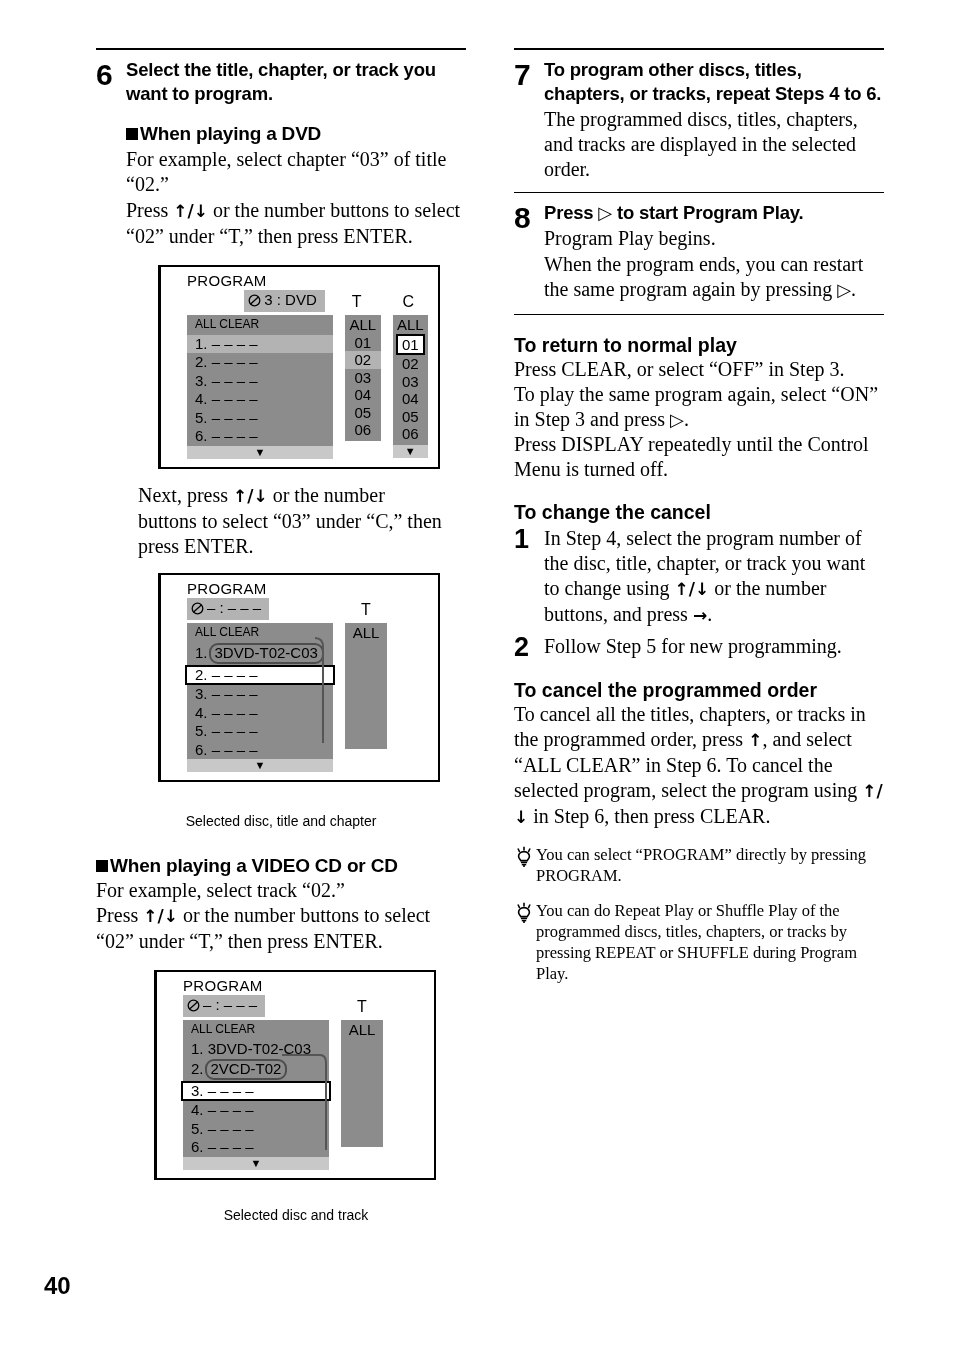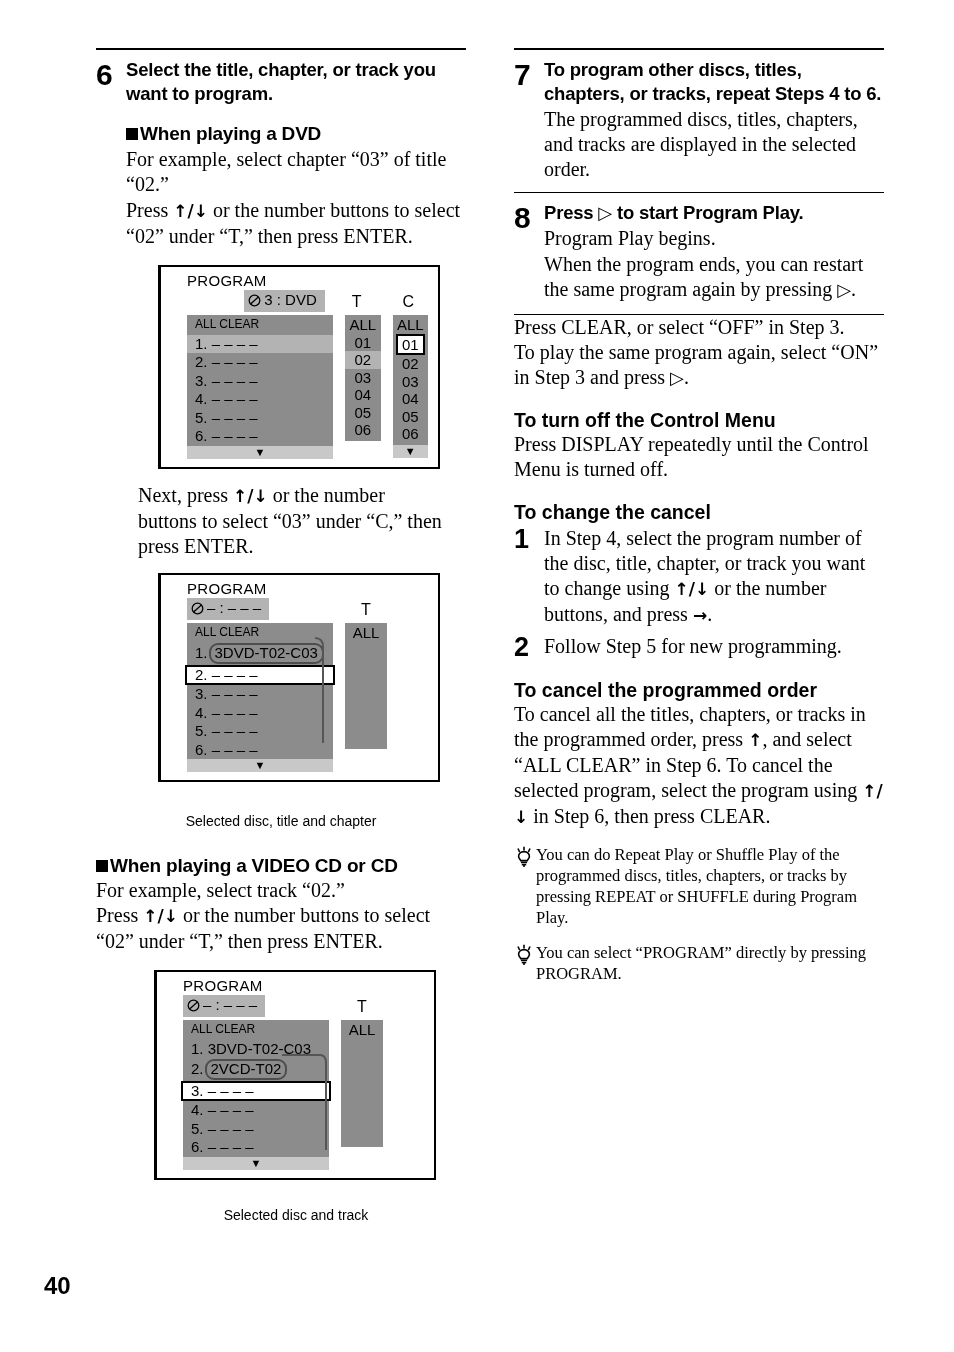--- a/index.html
+++ b/index.html
@@ -362,24 +362,24 @@
       <div class="step-num">8</div>
       <div class="step-body">
         <div class="step-head"><span>Press </span><span class="playtri">▷</span><span> to start Program Play.</span></div>
         <div class="step-text">Program Play begins.</div>
         <div class="step-text"><span>When the program ends, you can restart the same program again by pressing </span><span class="playtri">▷</span><span>.</span></div>
       </div>
     </div>
 
     <div class="rule-thin" style="margin-top:12px;"></div>
 
+    <div class="sec-head">To return to normal play</div>
     <div class="body-text">Press CLEAR, or select “OFF” in Step 3.</div>
     <div class="body-text"><span>To play the same program again, select “ON” in Step 3 and press </span><span class="playtri">▷</span><span>.</span></div>
 
-    <div class="sec-head">To turn off the Control Menu</div>
     <div class="body-text">Press DISPLAY repeatedly until the Control Menu is turned off.</div>
 
     <div class="sec-head">To change the cancel</div>
     <div class="mini">
       <div class="mini-num">1</div>
       <div class="mini-body"><span>In Step 4, select the program number of the disc, title, chapter, or track you want to change using </span><span class="arrows">↑/↓</span><span> or the number buttons, and press </span><span class="arrows">→</span><span>.</span></div>
     </div>
     <div class="mini" style="margin-top:6px;">
       <div class="mini-num">2</div>
       <div class="mini-body">Follow Step 5 for new programming.</div>
@@ -393,35 +393,35 @@
         <svg width="20" height="22" viewBox="0 0 20 22">
           <line x1="4" y1="2.5" x2="5.6" y2="6" stroke="#000" stroke-width="1.6"></line>
           <line x1="10" y1="0.8" x2="10" y2="4.6" stroke="#000" stroke-width="1.6"></line>
           <line x1="16" y1="2.5" x2="14.4" y2="6" stroke="#000" stroke-width="1.6"></line>
           <path d="M10 5.6 C6.4 5.6 4.6 8 4.6 10.3 C4.6 12.3 6.2 13.4 6.8 14.6 L13.2 14.6 C13.8 13.4 15.4 12.3 15.4 10.3 C15.4 8 13.6 5.6 10 5.6 Z" fill="none" stroke="#000" stroke-width="1.6"></path>
           <line x1="6.9" y1="16.4" x2="13.1" y2="16.4" stroke="#000" stroke-width="1.6"></line>
           <line x1="7.8" y1="18.6" x2="12.2" y2="18.6" stroke="#000" stroke-width="1.6"></line>
           <line x1="10" y1="18.8" x2="10" y2="21" stroke="#000" stroke-width="1.6"></line>
         </svg>
       </div>
-      <div class="tip-text">You can do Repeat Play or Shuffle Play of the programmed discs, titles, chapters, or tracks by pressing REPEAT or SHUFFLE during Program Play.</div>
+      <div class="tip-text">You can select “PROGRAM” directly by pressing PROGRAM.</div>
     </div>
 
     <div class="tip">
       <div class="tip-icon">
         <svg width="20" height="22" viewBox="0 0 20 22">
           <line x1="4" y1="2.5" x2="5.6" y2="6" stroke="#000" stroke-width="1.6"></line>
           <line x1="10" y1="0.8" x2="10" y2="4.6" stroke="#000" stroke-width="1.6"></line>
           <line x1="16" y1="2.5" x2="14.4" y2="6" stroke="#000" stroke-width="1.6"></line>
           <path d="M10 5.6 C6.4 5.6 4.6 8 4.6 10.3 C4.6 12.3 6.2 13.4 6.8 14.6 L13.2 14.6 C13.8 13.4 15.4 12.3 15.4 10.3 C15.4 8 13.6 5.6 10 5.6 Z" fill="none" stroke="#000" stroke-width="1.6"></path>
           <line x1="6.9" y1="16.4" x2="13.1" y2="16.4" stroke="#000" stroke-width="1.6"></line>
           <line x1="7.8" y1="18.6" x2="12.2" y2="18.6" stroke="#000" stroke-width="1.6"></line>
           <line x1="10" y1="18.8" x2="10" y2="21" stroke="#000" stroke-width="1.6"></line>
         </svg>
       </div>
-      <div class="tip-text">You can select “PROGRAM” directly by pressing PROGRAM.</div>
+      <div class="tip-text">You can do Repeat Play or Shuffle Play of the programmed discs, titles, chapters, or tracks by pressing REPEAT or SHUFFLE during Program Play.</div>
     </div>
 
   </div>
 
   <div class="pagenum">40</div>
 
 </div>
 
 </body></html>

